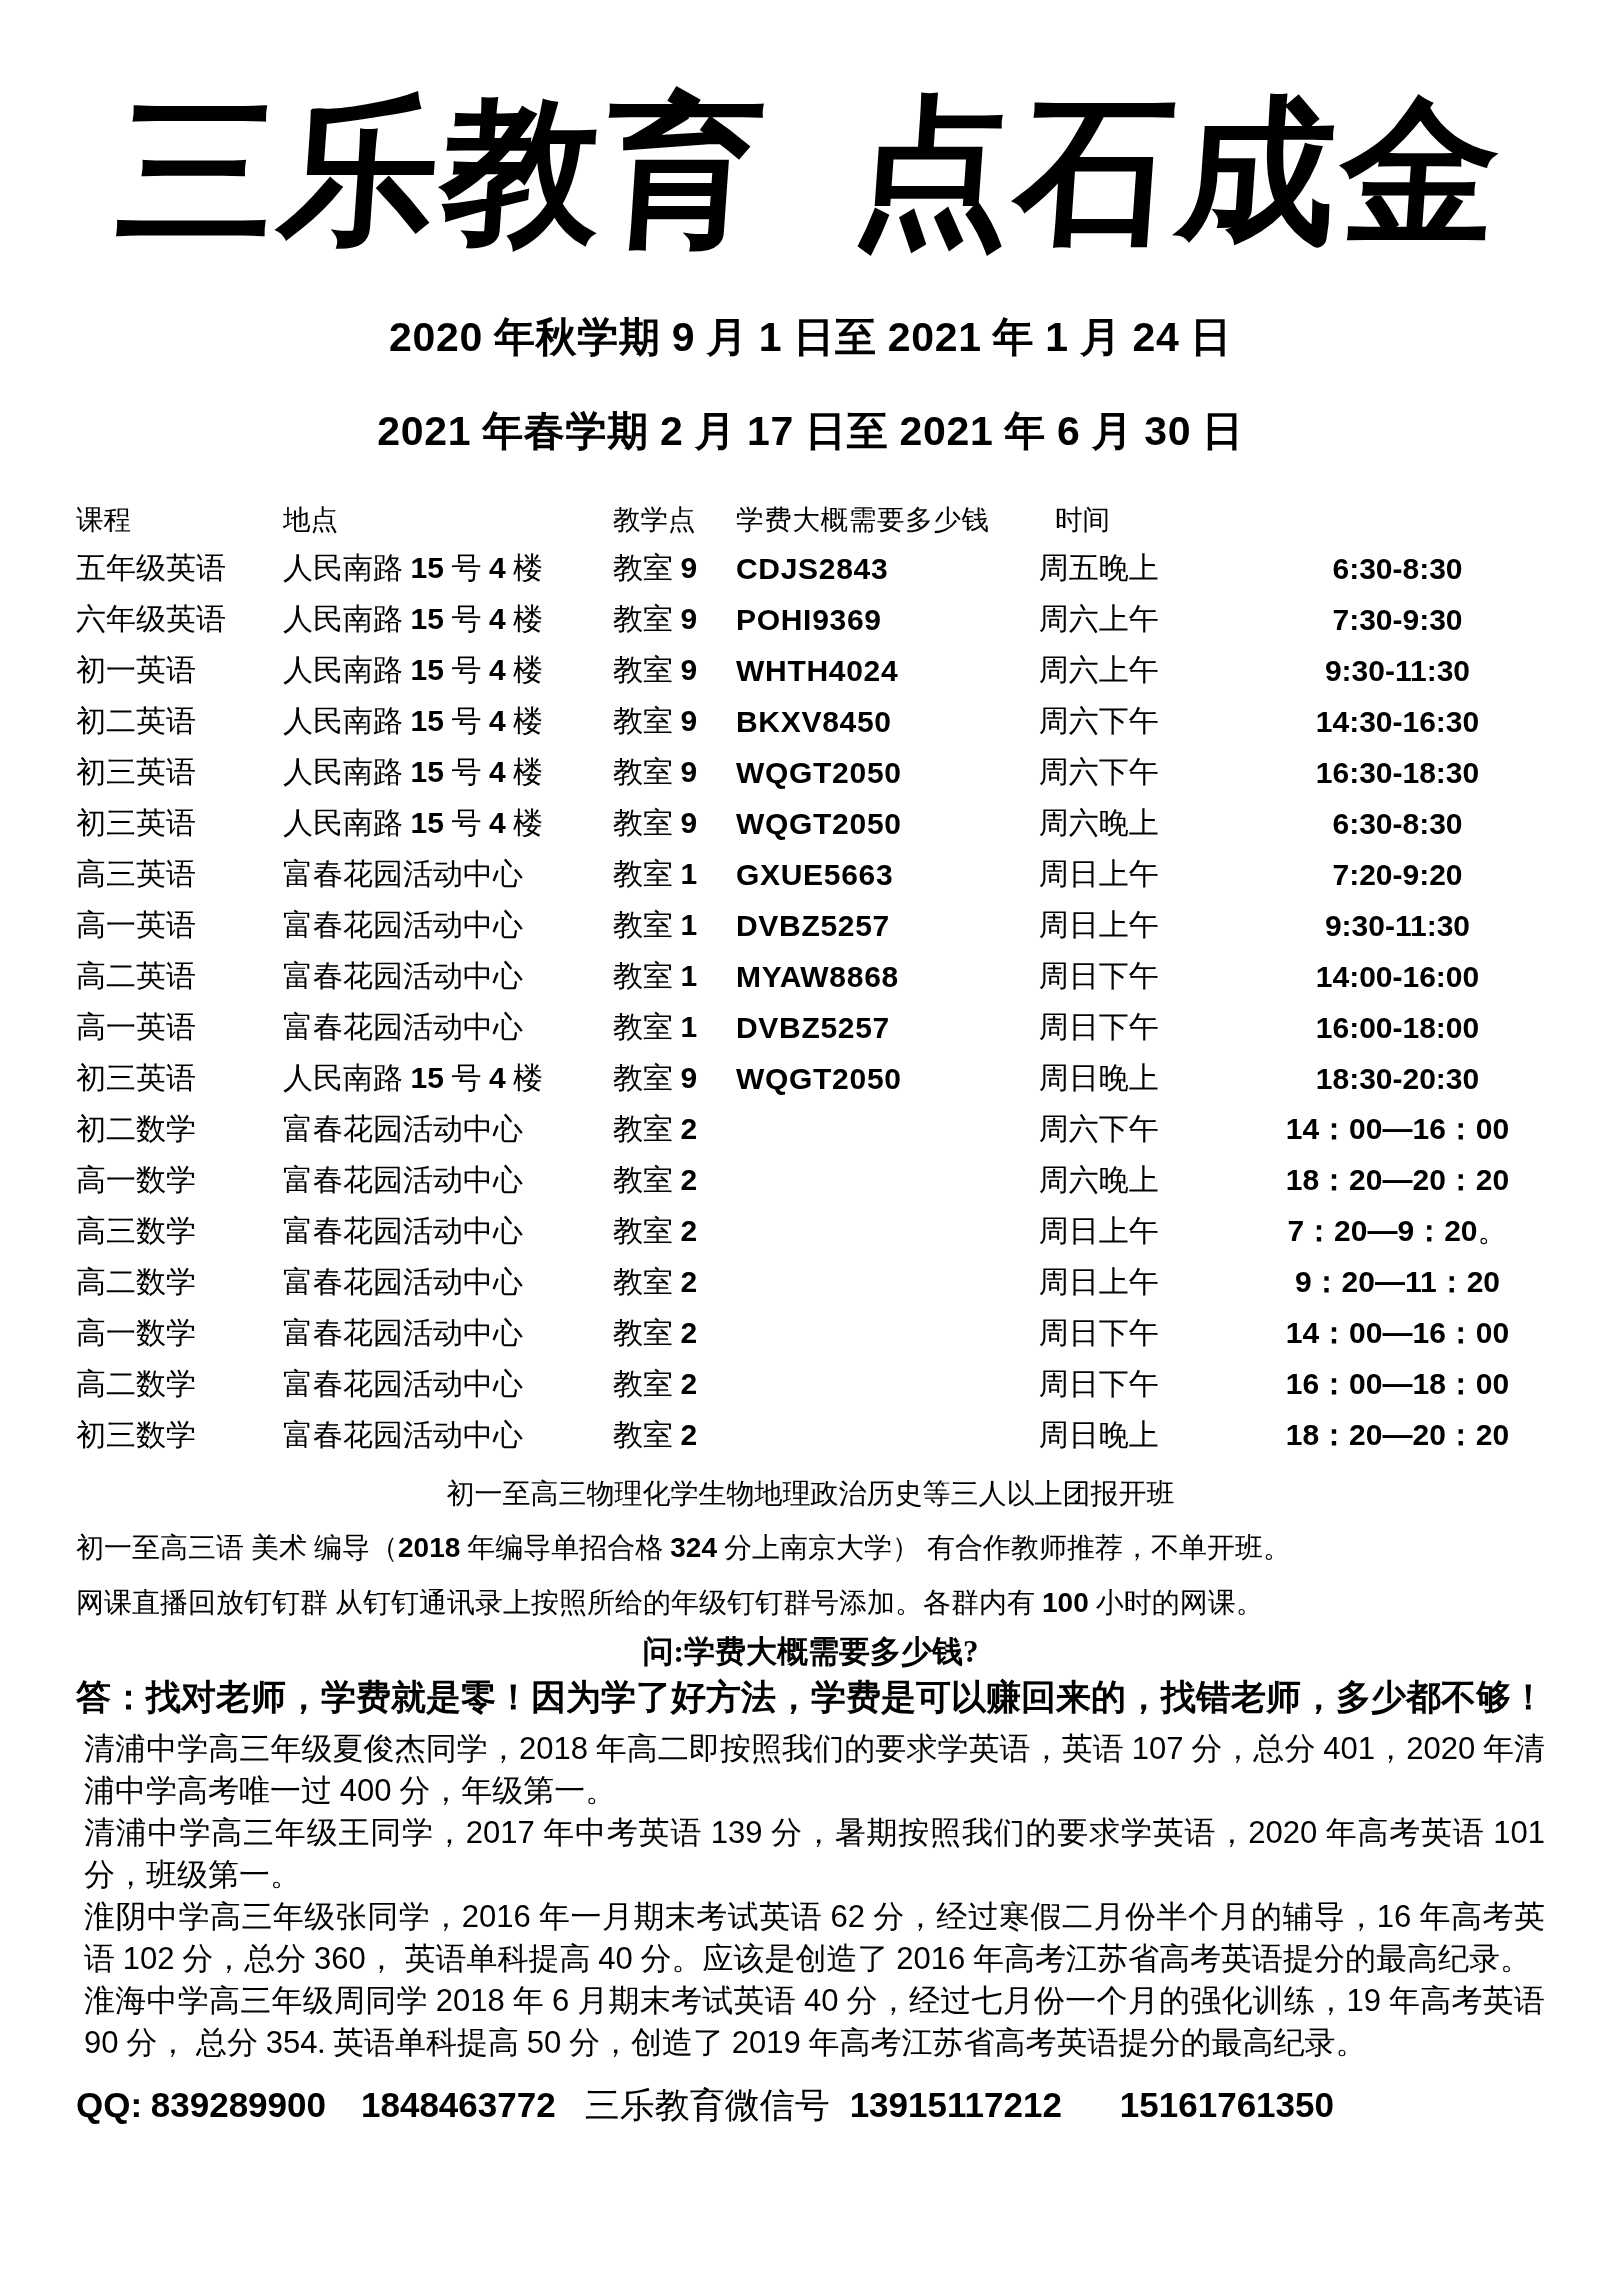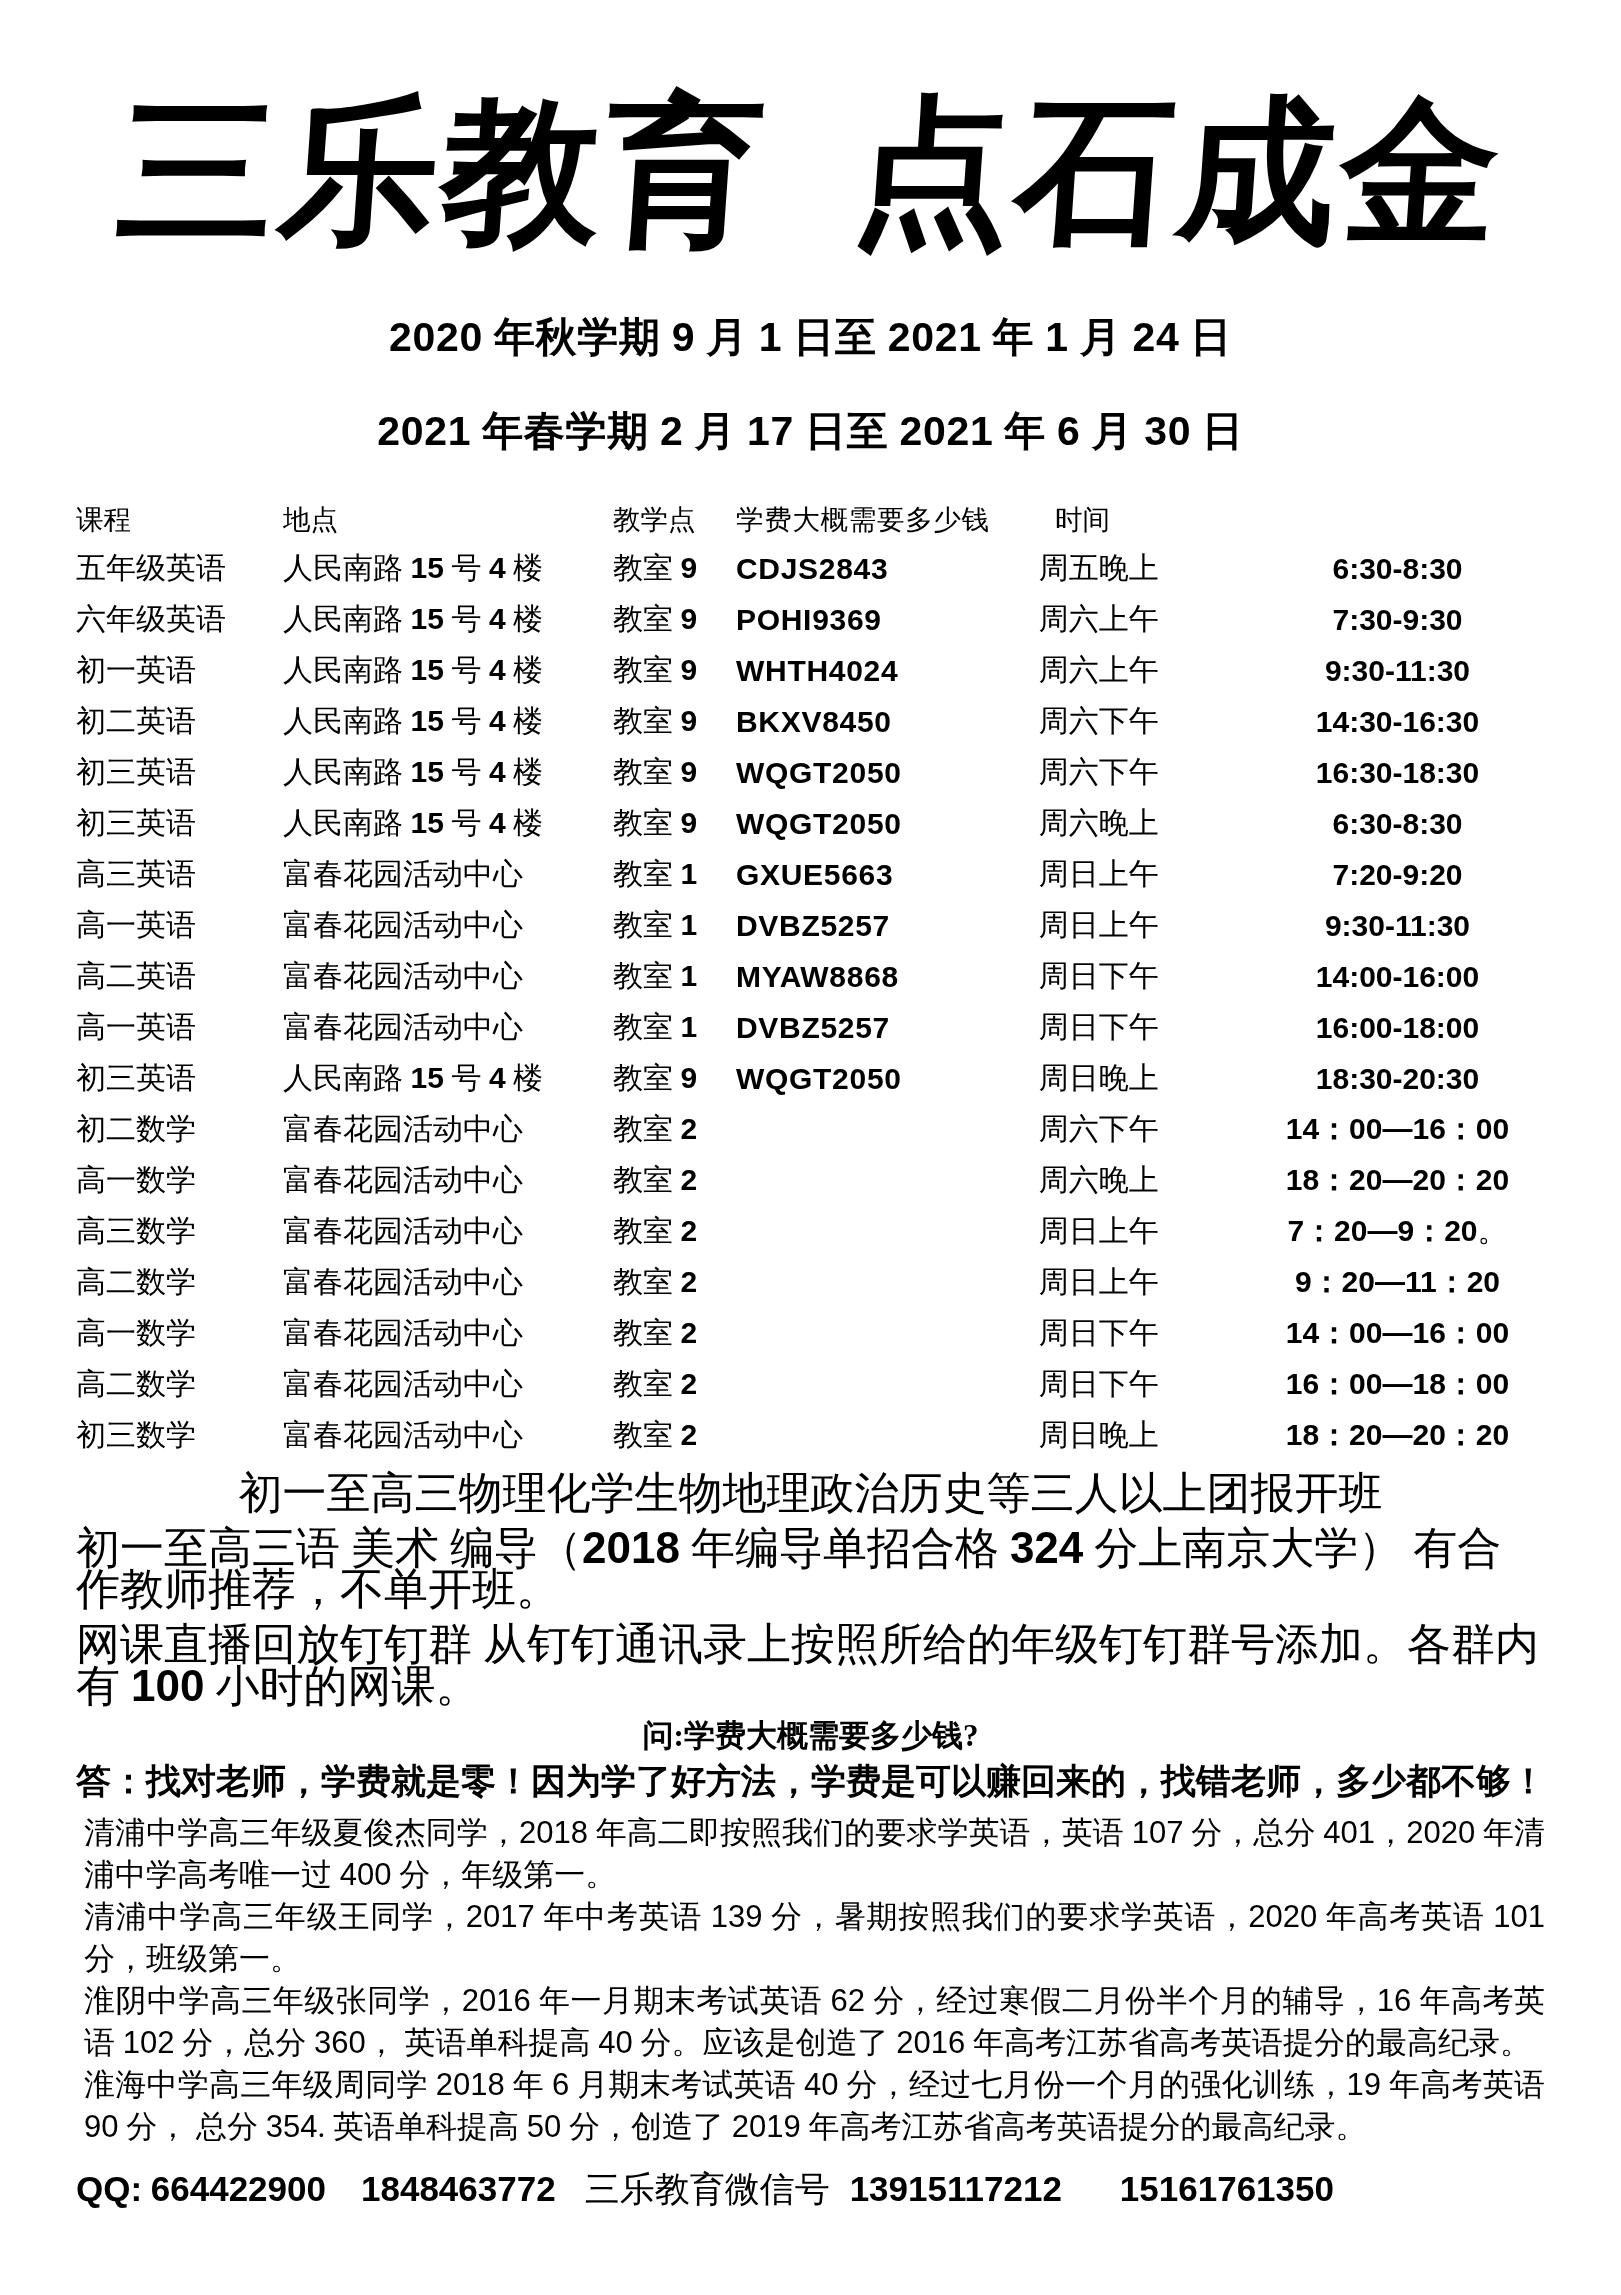--- a/index.html
+++ b/index.html
@@ -37,21 +37,21 @@
     grid-template-columns:207px 330px 123px 297px 217px 1fr;
     align-items:center;
   }
   .thead { height:46px; font-size:27.5px; }
   .trow  { height:51px; }
   .c-time { text-align:center; }
   .thead .h-time { padding-left:22px; }
   .c-group { letter-spacing:0.7px; }
   .c-day { padding-left:5.8px; }
 
-  .note { margin:0; font-size:44px; line-height:41px; }
+  .note { margin:0; font-size:28px; line-height:41px; }
   .note-center { text-align:center; }
   .n1 { margin-top:11.6px; }
   .n2 { margin-top:13px; }
   .n3 { margin-top:14.5px; }
 
   .qa-q { margin:10px 0 0 0; text-align:center; font-weight:700; font-size:31px; line-height:38px; }
   .qa-a { margin:5.8px 0 0 0; font-weight:700; font-size:35px; line-height:42px; white-space:nowrap; }
 
   .stories { margin-top:8.7px;margin-left:8px; }
   .story { margin:0; font-size:31px; line-height:42px; text-align:justify; }
@@ -263,18 +263,18 @@
 
       <p class="story">清浦中学高三年级王同学，<span class="nr">2017</span> 年中考英语 <span class="nr">139</span> 分，暑期按照我们的要求学英语，<span class="nr">2020</span> 年高考英语 <span class="nr">101</span> 分，班级第一。</p>
 
       <p class="story">淮阴中学高三年级张同学，<span class="nr">2016</span> 年一月期末考试英语 <span class="nr">62</span> 分，经过寒假二月份半个月的辅导，<span class="nr">16</span> 年高考英语 <span class="nr">102</span> 分，总分 <span class="nr">360</span>， 英语单科提高 <span class="nr">40</span> 分。应该是创造了 <span class="nr">2016</span> 年高考江苏省高考英语提分的最高纪录。</p>
 
       <p class="story">淮海中学高三年级周同学 <span class="nr">2018</span> 年 <span class="nr">6</span> 月期末考试英语 <span class="nr">40</span> 分，经过七月份一个月的强化训练，<span class="nr">19</span> 年高考英语 <span class="nr">90</span> 分， 总分 <span class="nr">354</span>. 英语单科提高 <span class="nr">50</span> 分，创造了 <span class="nr">2019</span> 年高考江苏省高考英语提分的最高纪录。</p>
 
     </div>
 
     <p class="contact contact1">
-      <span class="nb g12">QQ:</span><span class="nb g48">664422900</span><span class="nb g40">1848463772</span><span class="g28">三乐教育微信号</span><span class="nb g80">13915117212</span><span class="nb">15161761350</span>
+      <span class="nb g12">QQ:</span><span class="nb g48">839289900</span><span class="nb g40">1848463772</span><span class="g28">三乐教育微信号</span><span class="nb g80">13915117212</span><span class="nb">15161761350</span>
     </p>
 
   </div>
 </div>
 
 
 </body></html>

